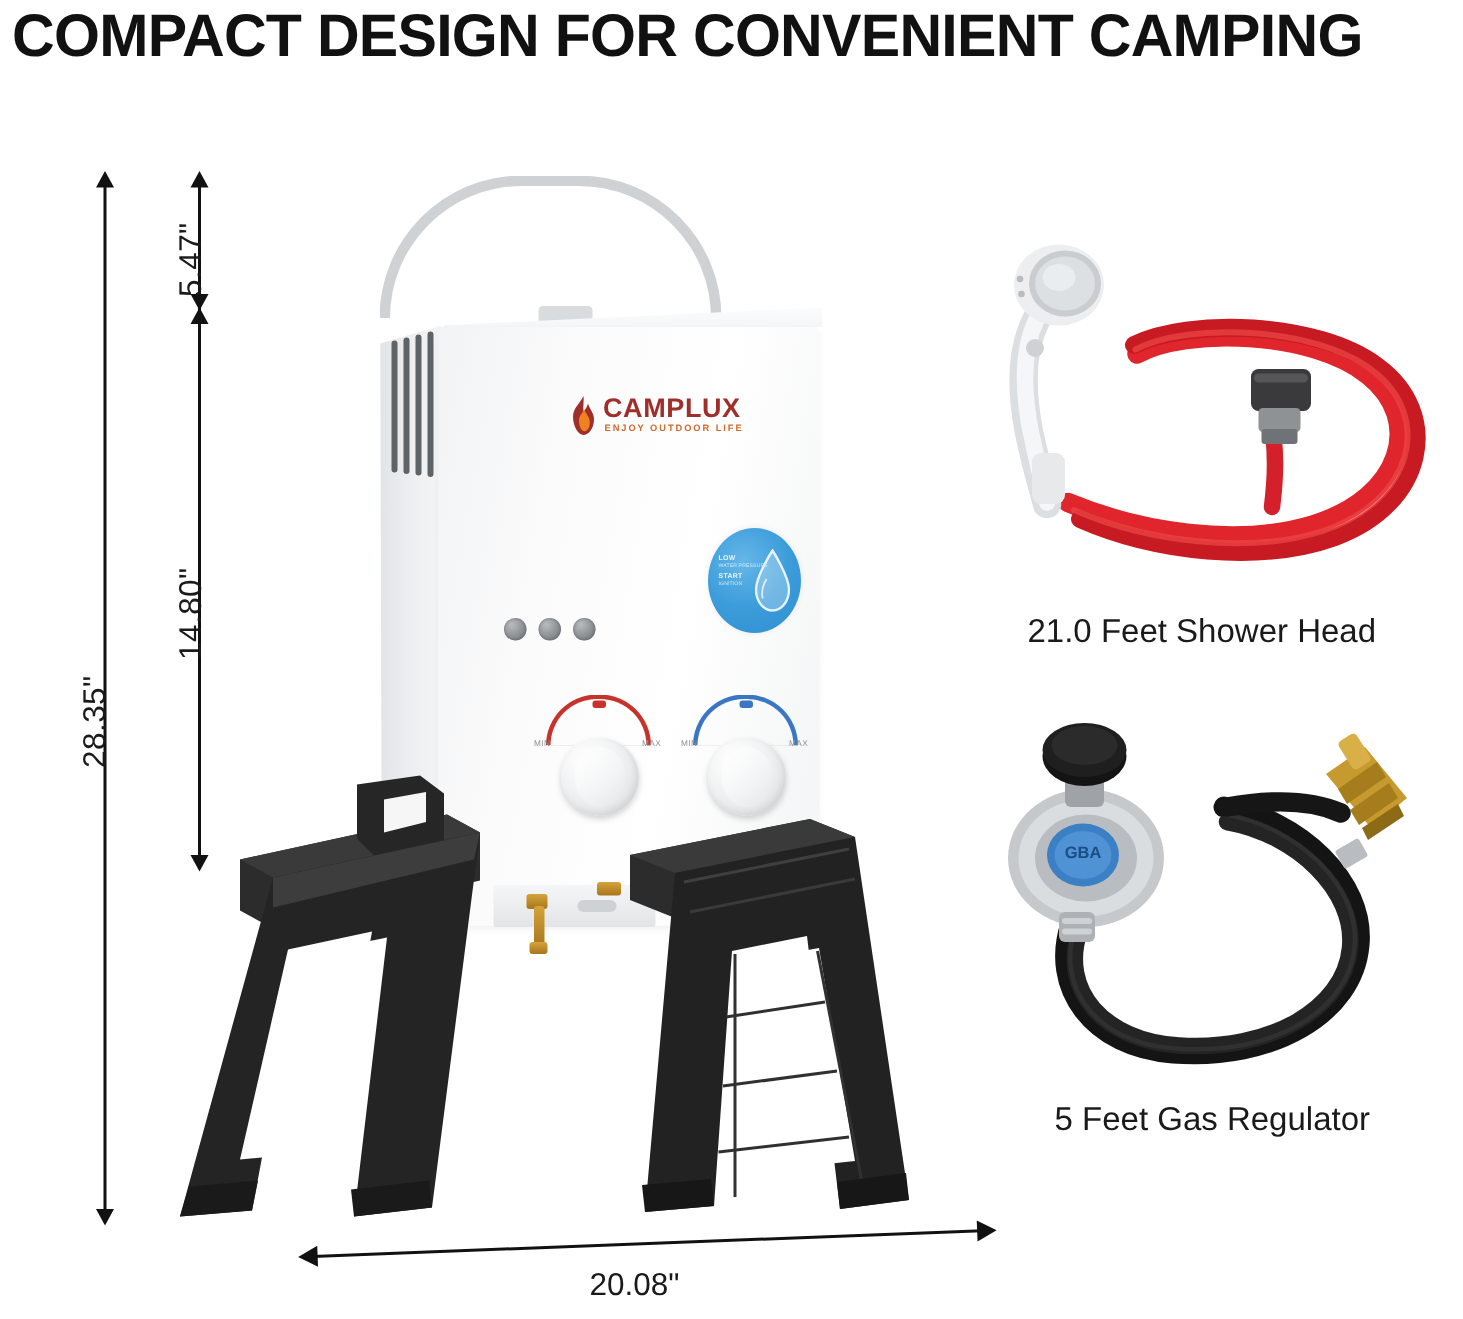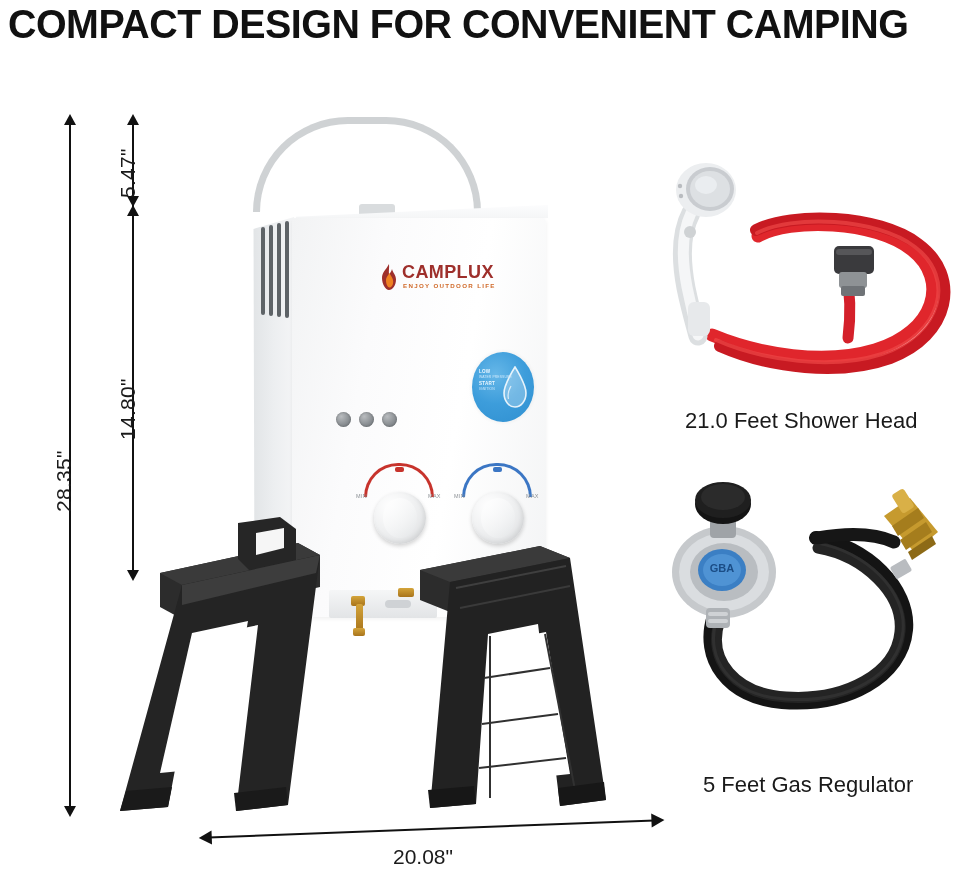--- a/index.html
+++ b/index.html
@@ -278,21 +278,21 @@
   #regulator { position: absolute; left: 670px; top: 480px; width: 305px; height: 232px; }
 
   .acc-label {
     position: absolute;
     font-family: "Liberation Sans", sans-serif;
     font-size: 22px;
     color: #1a1a1a;
     white-space: nowrap;
   }
   #shower-label { left: 685px; top: 408px; }
-  #regulator-label { left: 703px; top: 772px; }
+  #regulator-label { left: 703px; top: 733px; }
 </style>
 </head>
 <body>
 
 <div id="page">
 
   <div id="title">COMPACT DESIGN FOR CONVENIENT CAMPING</div>
 
   <div>
     <div class="dim-arrow-up" style="left:64px; top:114px;"></div>

